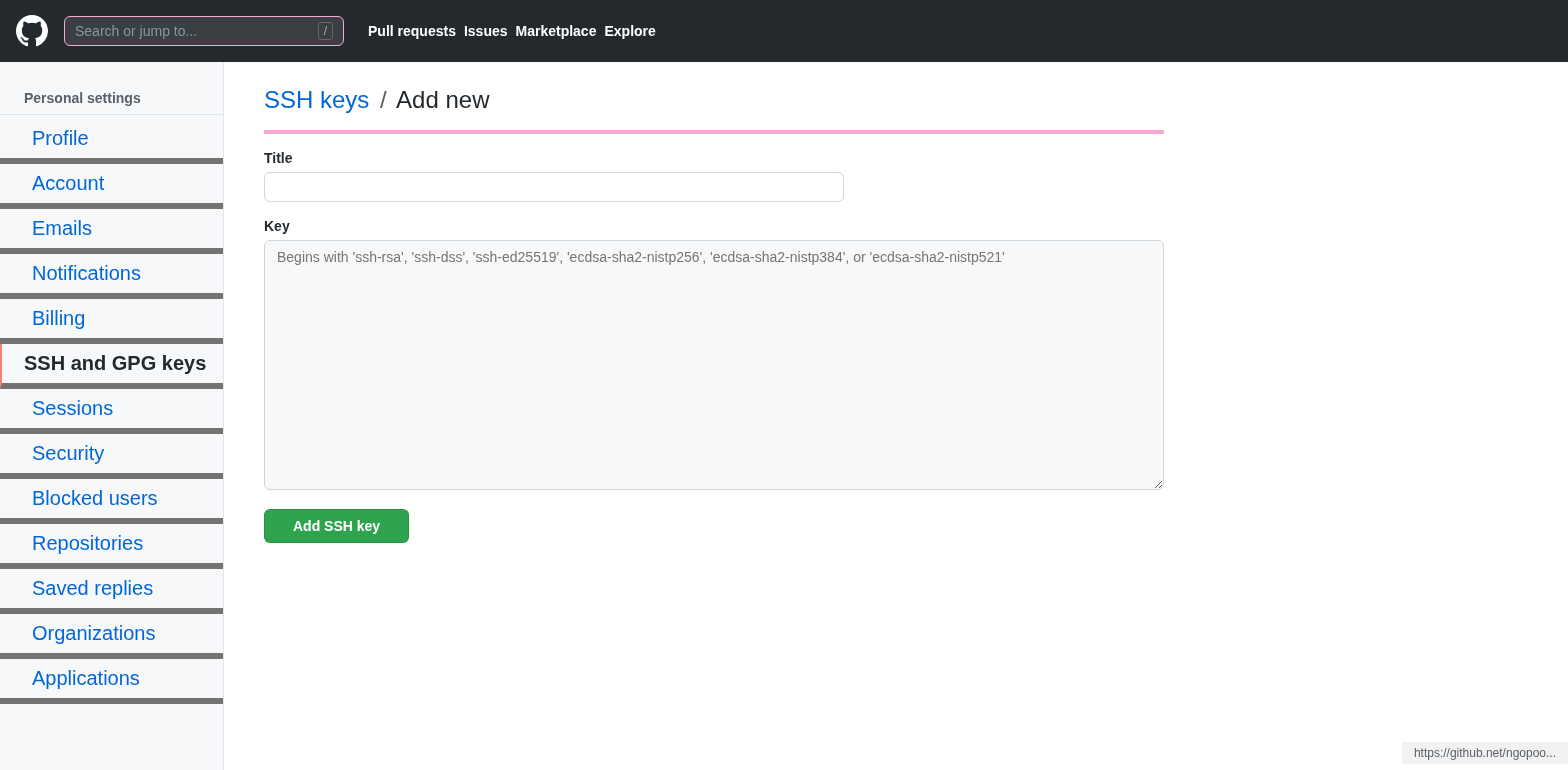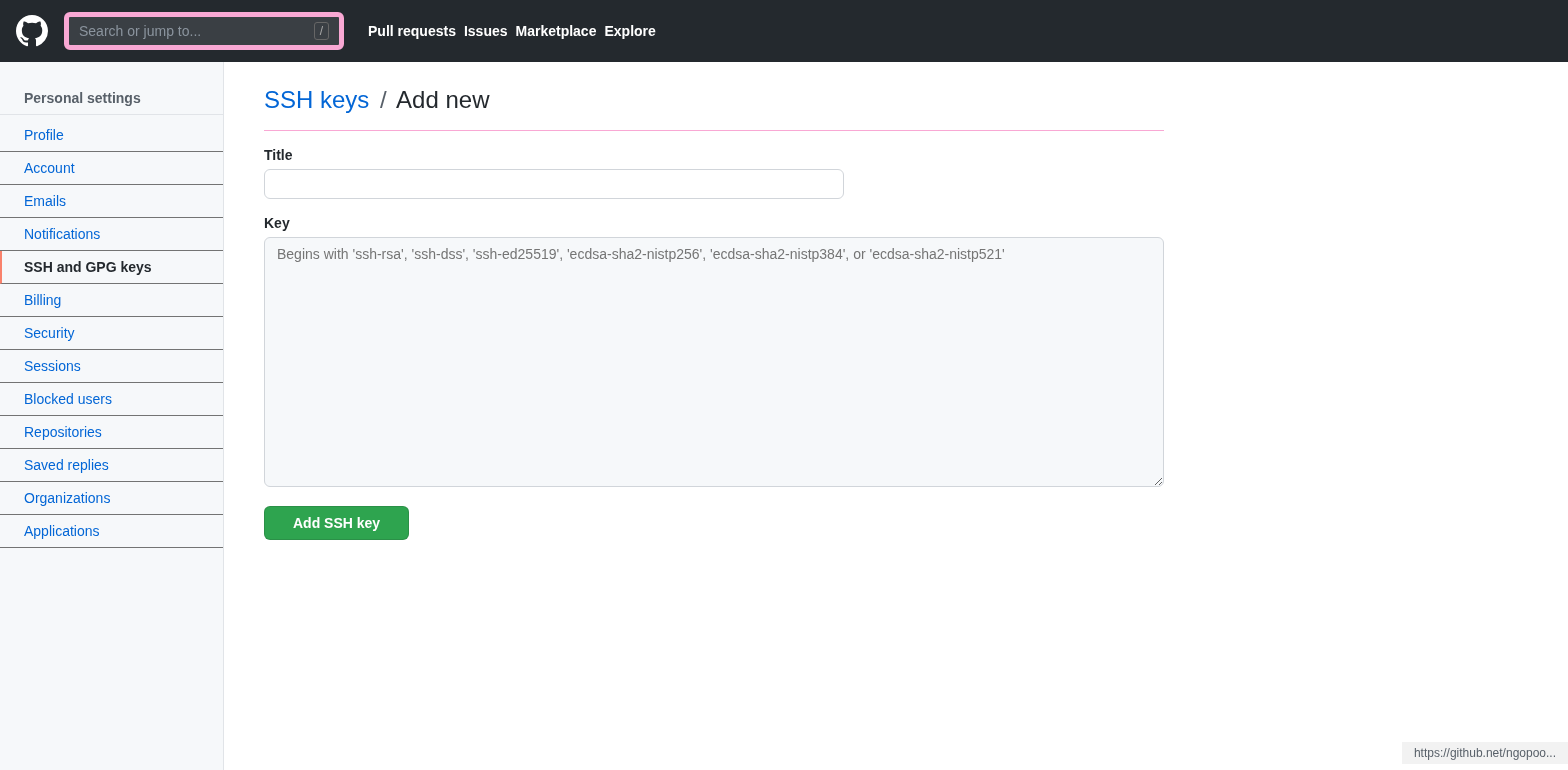--- a/index.html
+++ b/index.html
@@ -16,21 +16,21 @@
     }
     .header-logo {
       width: 32px; height: 32px;
       fill: white;
       flex-shrink: 0;
     }
     .search-bar {
       display: flex;
       align-items: center;
       background: #3a3f44;
-      border: 5px solid #f9a8d4;
+      border: 1px solid #f9a8d4;
       border-radius: 6px;
       padding: 5px 10px;
       width: 280px;
       color: #ccc;
       font-size: 14px;
       gap: 8px;
     }
     .search-bar input {
       background: transparent;
       border: none;
@@ -77,46 +77,46 @@
       font-size: 14px;
       font-weight: 600;
       color: #586069;
       padding: 8px 16px 8px 24px;
       background: #f6f8fa;
       border-bottom: 1px solid #e1e4e8;
       margin-bottom: 4px;
     }
     .sidebar-item {
       display: block;
-      padding: 8px 16px 8px 24px;
+      padding: 8px 16px 8px 32px;
       color: #0366d6;
       text-decoration: none;
-      font-size: 14px;
-      border-bottom: 1px solid #737373;
+      font-size: 20px;
+      border-bottom: 6px solid #737373;
     }
     .sidebar-item.active {
       color: #24292e;
       font-weight: 600;
       border-left: 2px solid #f9826c;
       padding-left: 22px;
     }
 
     
     .main-content {
       flex: 1;
       padding: 24px 40px;
       max-width: 980px;
     }
     .page-heading {
       font-size: 24px;
       font-weight: 400;
       margin-bottom: 16px;
       color: #24292e;
       padding-bottom: 16px;
-      border-bottom: 1px solid #f9a8d4;
+      border-bottom: 4px solid #f9a8d4;
     }
     .page-heading .ssh-link {
       color: #0366d6;
       text-decoration: none;
     }
     .page-heading .separator {
       color: #586069;
       font-weight: 300;
       margin: 0 4px;
     }
@@ -199,24 +199,24 @@
 </header>
 
 <div class="page-layout">
 
   <nav class="sidebar">
     <div class="sidebar-header">Personal settings</div>
     <a href="#" class="sidebar-item">Profile</a>
     <a href="#" class="sidebar-item">Account</a>
     <a href="#" class="sidebar-item">Emails</a>
     <a href="#" class="sidebar-item">Notifications</a>
+    <a href="#" class="sidebar-item">Billing</a>
     <a href="#" class="sidebar-item active">SSH and GPG keys</a>
-    <a href="#" class="sidebar-item">Billing</a>
+    <a href="#" class="sidebar-item">Sessions</a>
     <a href="#" class="sidebar-item">Security</a>
-    <a href="#" class="sidebar-item">Sessions</a>
     <a href="#" class="sidebar-item">Blocked users</a>
     <a href="#" class="sidebar-item">Repositories</a>
     <a href="#" class="sidebar-item">Saved replies</a>
     <a href="#" class="sidebar-item">Organizations</a>
     <a href="#" class="sidebar-item">Applications</a>
   </nav>
 
   <main class="main-content">
     <h1 class="page-heading">
       <a href="#" class="ssh-link">SSH keys</a>

